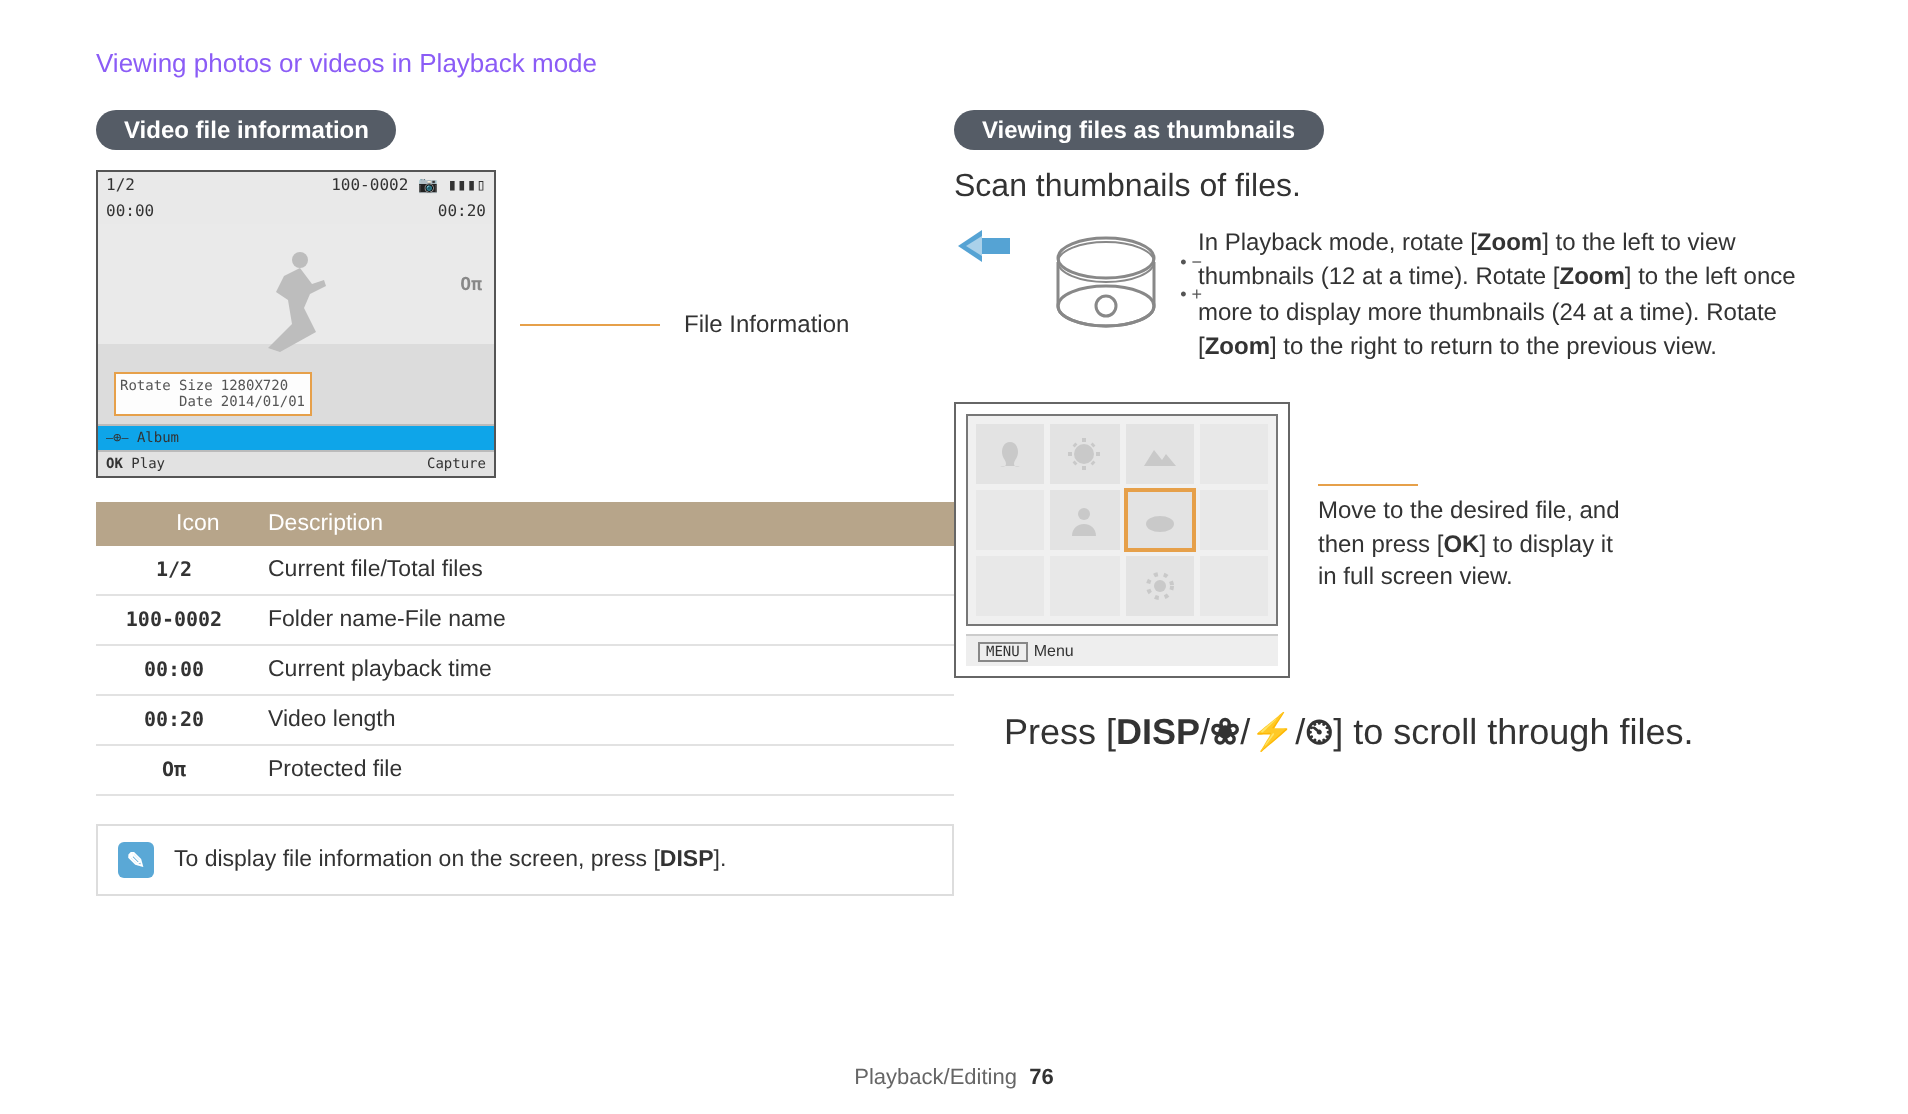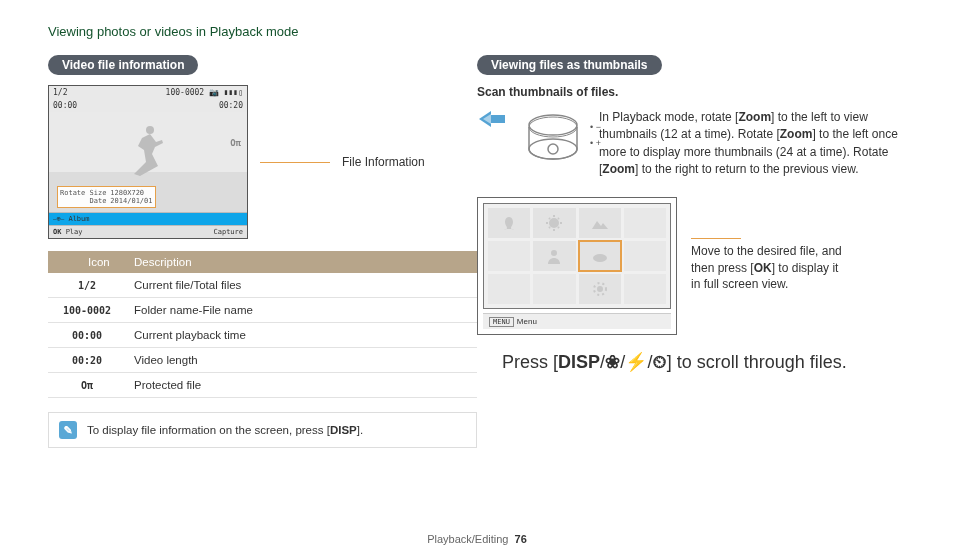--- a/index.html
+++ b/index.html
@@ -1,18 +1,18 @@
 <!DOCTYPE html>
 <html><head>
 <meta charset="utf-8">
 <style>
   * { box-sizing: border-box; margin: 0; padding: 0; }
   body { font-family: Arial, Helvetica, sans-serif; font-size: 12px; color: #333; width: 954px; height: 557px; position: relative; background: #fff; }
   .page { padding: 24px 48px 0 48px; }
-  .page-title { color: #14532d; font-size: 13px; margin-bottom: 16px; }
+  .page-title { color: #8b5cf6; font-size: 13px; margin-bottom: 16px; }
   .columns { display: flex; }
   .col { flex: 1; }
 
   .pill { display: inline-block; background: #555c66; color: #fff; font-size: 12px; padding: 3px 14px; border-radius: 12px; margin-bottom: 10px; font-weight: bold; }
 
   
   .lcd-wrap { display: flex; align-items: center; gap: 12px; margin-bottom: 12px; }
   .lcd { width: 200px; border: 1px solid #555; background: #f5f5f5; font-size: 8px; font-family: monospace; }
   .lcd-top { display: flex; justify-content: space-between; padding: 2px 4px; background: #e9e9e9; }
   .lcd-body { position: relative; height: 100px; background: linear-gradient(#eaeaea 60%, #dcdcdc 60%); }
@@ -31,31 +31,31 @@
   table.icons th { background: #b7a58a; color: #fff; text-align: left; padding: 5px 8px; font-weight: normal; }
   table.icons th:first-child { width: 78px; padding-left: 40px; }
   table.icons td { padding: 6px 8px; border-bottom: 1px solid #e2e2e2; vertical-align: middle; }
   table.icons td.icon { text-align: center; font-family: monospace; font-weight: bold; font-size: 10px; }
 
   
   .note { display: flex; align-items: center; gap: 10px; border: 1px solid #ddd; padding: 8px 10px; margin-top: 14px; font-size: 11.5px; }
   .note-icon { width: 18px; height: 18px; border-radius: 3px; background: #5aa8d6; color: #fff; display: flex; align-items: center; justify-content: center; font-weight: bold; font-size: 11px; }
 
   
-  .sub { font-size: 12px; margin-bottom: 10px; font-weight: bold; }
+  .sub { font-size: 16px; margin-bottom: 10px; }
   .zoom-row { display: flex; gap: 16px; align-items: flex-start; margin-bottom: 18px; }
   .arrow-tip { width: 30px; height: 22px; }
   .dial { width: 60px; height: 56px; position: relative; }
   .dial svg { width: 60px; height: 56px; }
   .dial-marks { position: absolute; right: -18px; top: 10px; font-size: 9px; color: #555; line-height: 1.8; }
   .zoom-text { flex: 1; font-size: 12px; line-height: 1.45; }
   .zoom-text b { font-weight: bold; }
 
   .thumb-row { display: flex; gap: 14px; align-items: center; margin-bottom: 16px; }
-  .thumb-grid { border: 1px solid #666; background: #fff; padding: 5px; width: 200px; }
+  .thumb-grid { border: 1px solid #666; background: #fff; padding: 5px; width: 168px; }
   .thumb-grid-inner { display: grid; grid-template-columns: repeat(4,1fr); gap: 3px; background: #f0f0f0; padding: 4px; border: 1px solid #777; }
   .cell { background: #e3e3e3; height: 30px; display: flex; align-items: center; justify-content: center; }
   .cell svg { width: 20px; height: 20px; fill: #c9c9c9; }
   .cell.selected { outline: 2px solid #e6a04a; outline-offset: -1px; }
   .cell.plain { background: #e8e8e8; }
   .thumb-menu { margin-top: 4px; padding: 3px 6px; font-size: 8px; border-top: 1px solid #ccc; background: #eee; }
   .thumb-menu .menu-btn { border: 1px solid #888; padding: 0 3px; font-size: 7px; font-family: monospace; margin-right: 3px; }
   .thumb-callout { font-size: 12px; line-height: 1.4; }
   .thumb-line { width: 50px; height: 1px; background: #e6a04a; margin-bottom: 4px; }
 

